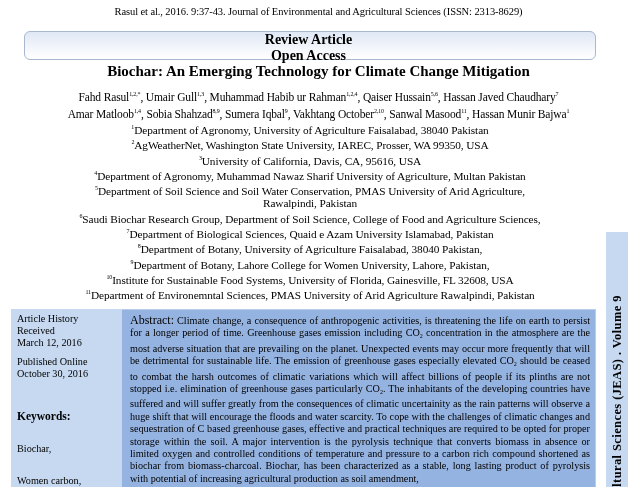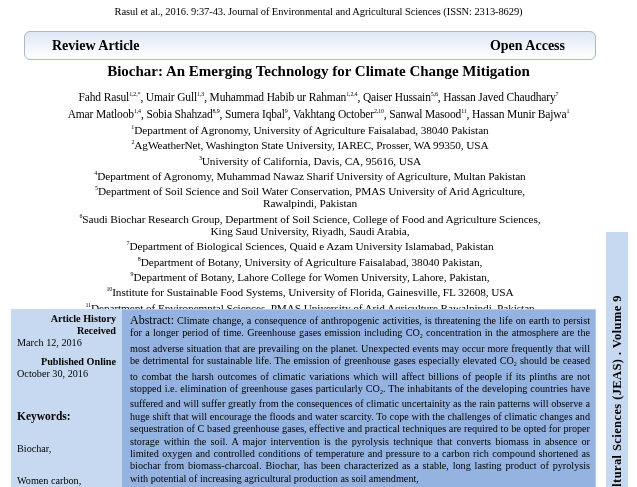--- a/index.html
+++ b/index.html
@@ -10,21 +10,21 @@
       position: absolute; top: 6px; left: 0; width: 637px;
       text-align: center; font-weight: normal; font-size: 10.5px; letter-spacing: -0.1px;
     }
 
     .type-bar {
       position: absolute; top: 31px; left: 24px; width: 572px; height: 29px;
       border: 1px solid #a9b8cc; border-radius: 6px;
       background: linear-gradient(to bottom, #dfe8f5 0%, #f3f6fb 60%, #ffffff 100%);
       display: flex; justify-content: space-between; align-items: center;
       padding: 0 30px 0 27px;
-      font-weight: bold; font-size: 14px;
+      font-weight: bold; font-size: 14px; flex-direction: column;
     }
 
     .title {
       position: absolute; top: 63px; left: 0; width: 637px;
       text-align: center; font-weight: bold; font-size: 15px;
     }
 
     .authors {
       position: absolute; top: 88px; left: 0; width: 637px;
       text-align: center; font-size: 11.5px; line-height: 13.5px;
@@ -39,21 +39,21 @@
     }
     .affiliations sup { font-size: 6px; vertical-align: 5px; }
     .affiliations div { white-space: nowrap; }
 
     .sidebar {
       position: absolute; top: 309px; left: 11px; width: 111px; height: 178px;
       background: #c6d9f1;
       padding: 4px 6px 0 6px;
       font-size: 10.2px; line-height: 12.2px;
     }
-    .sidebar .label { font-weight: bold; text-align: right; }
+    .sidebar .label { font-weight: normal; }
     .sidebar .gap { height: 6px; }
     .sidebar .kw-label { font-weight: bold; font-size: 11.5px; line-height: 13px; margin-top: 24px; }
     .sidebar .kw { text-align: justify; text-align-last: left; margin-top: 20px; }
 
     .abstract {
       position: absolute; top: 309px; left: 122px; width: 474px; height: 178px;
       background: #95b3e1;
       border-top: 1px solid #b9cce9; border-right: 1px solid #b9cce9;
       padding: 4px 5px 0 8px;
       font-size: 10.2px; line-height: 12.4px;
@@ -110,21 +110,20 @@
 </div>
 
 <div class="affiliations">
   <div><sup>1</sup><span>Department of Agronomy, University of Agriculture Faisalabad, 38040 Pakistan</span></div>
   <div><sup>2</sup><span>AgWeatherNet, Washington State University, IAREC, Prosser, WA 99350, USA</span></div>
   <div><sup>3</sup><span>University of California, Davis, CA, 95616, USA</span></div>
   <div><sup>4</sup><span>Department of Agronomy, Muhammad Nawaz Sharif University of Agriculture, Multan Pakistan</span></div>
   <div><sup>5</sup><span>Department of Soil Science and Soil Water Conservation, PMAS University of Arid Agriculture,</span></div>
   <div>Rawalpindi, Pakistan</div>
   <div><sup>6</sup><span>Saudi Biochar Research Group, Department of Soil Science, College of Food and Agriculture Sciences,</span></div>
-  <div>King Saud University, Riyadh, Saudi Arabia,</div>
   <div><sup>7</sup><span>Department of Biological Sciences, Quaid e Azam University Islamabad, Pakistan</span></div>
   <div><sup>8</sup><span>Department of Botany, University of Agriculture Faisalabad, 38040 Pakistan,</span></div>
   <div><sup>9</sup><span>Department of Botany, Lahore College for Women University, Lahore, Pakistan,</span></div>
   <div><sup>10</sup><span>Institute for Sustainable Food Systems, University of Florida, Gainesville, FL 32608, USA</span></div>
   <div><sup>11</sup><span>Department of Environemntal Sciences, PMAS University of Arid Agriculture Rawalpindi, Pakistan</span></div>
 </div>
 
 <div class="sidebar">
   <div class="label">Article History</div>
   <div class="label">Received</div>

